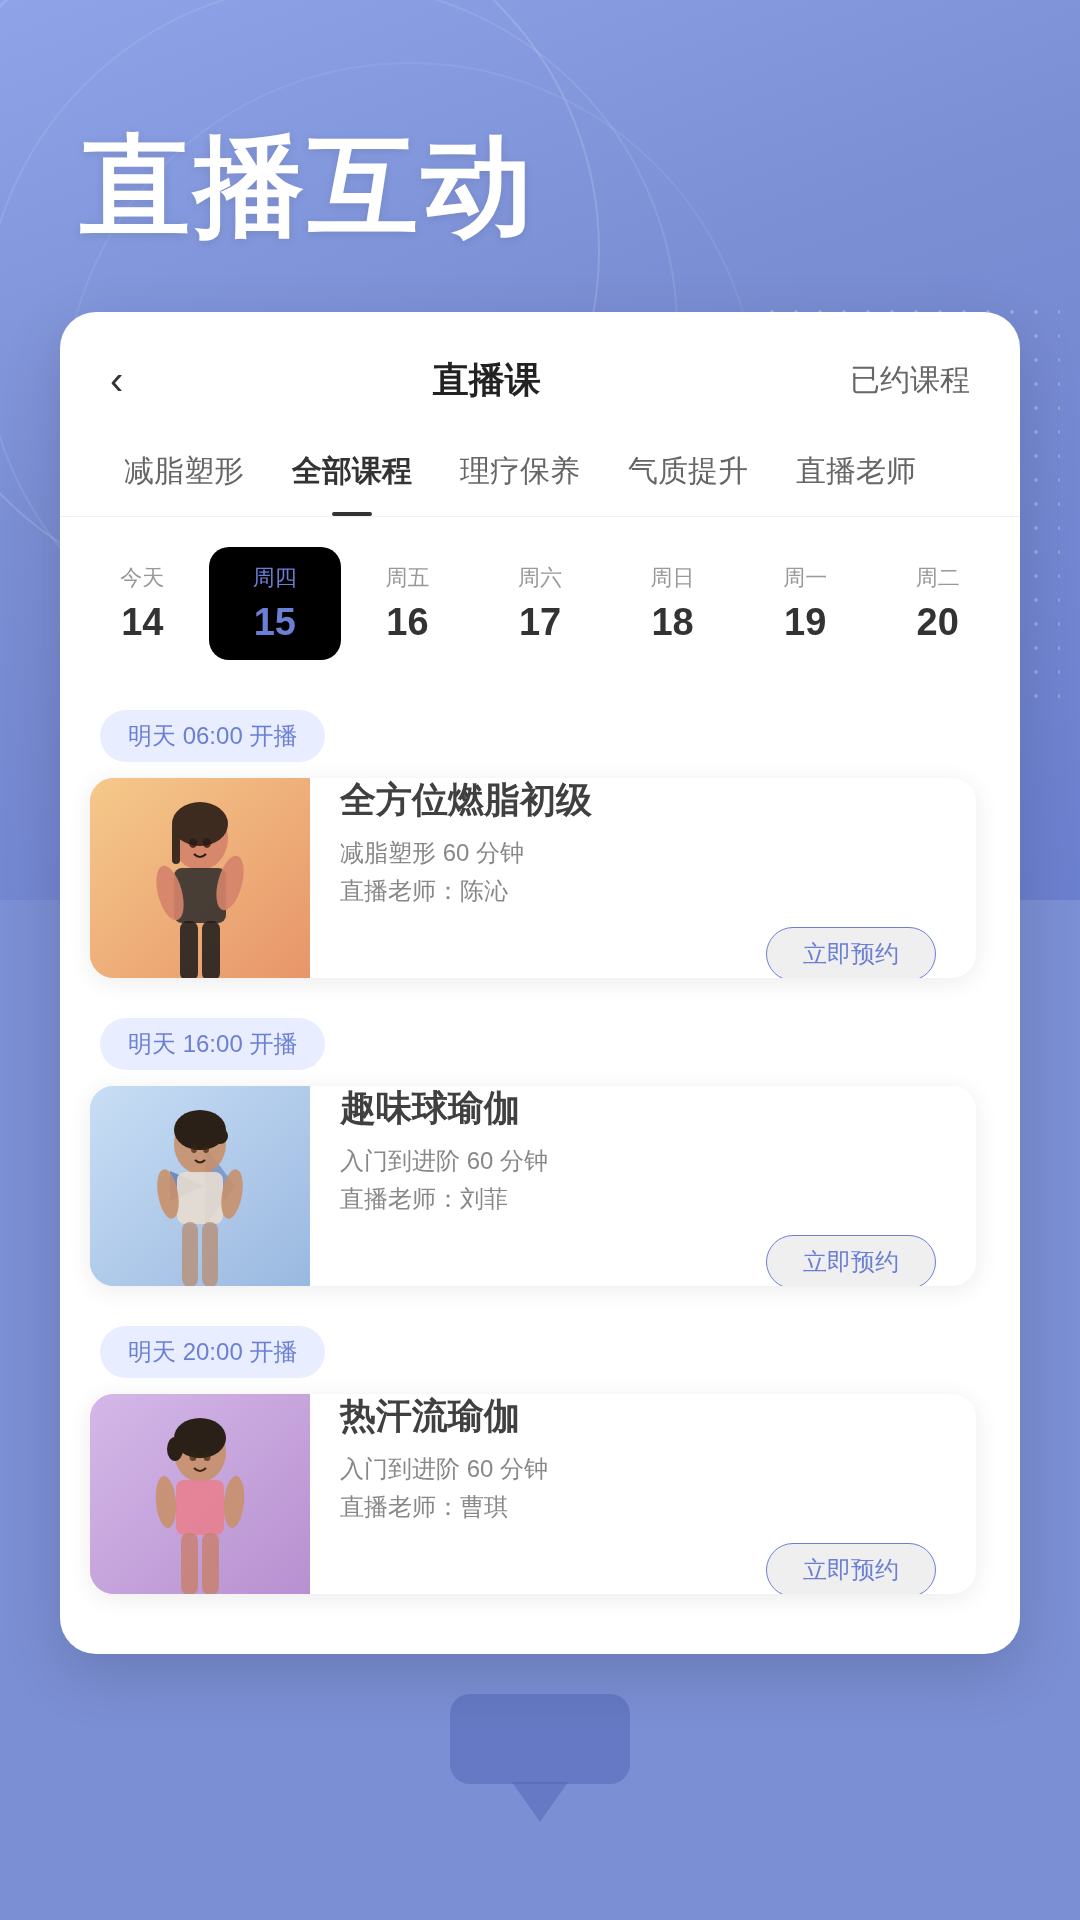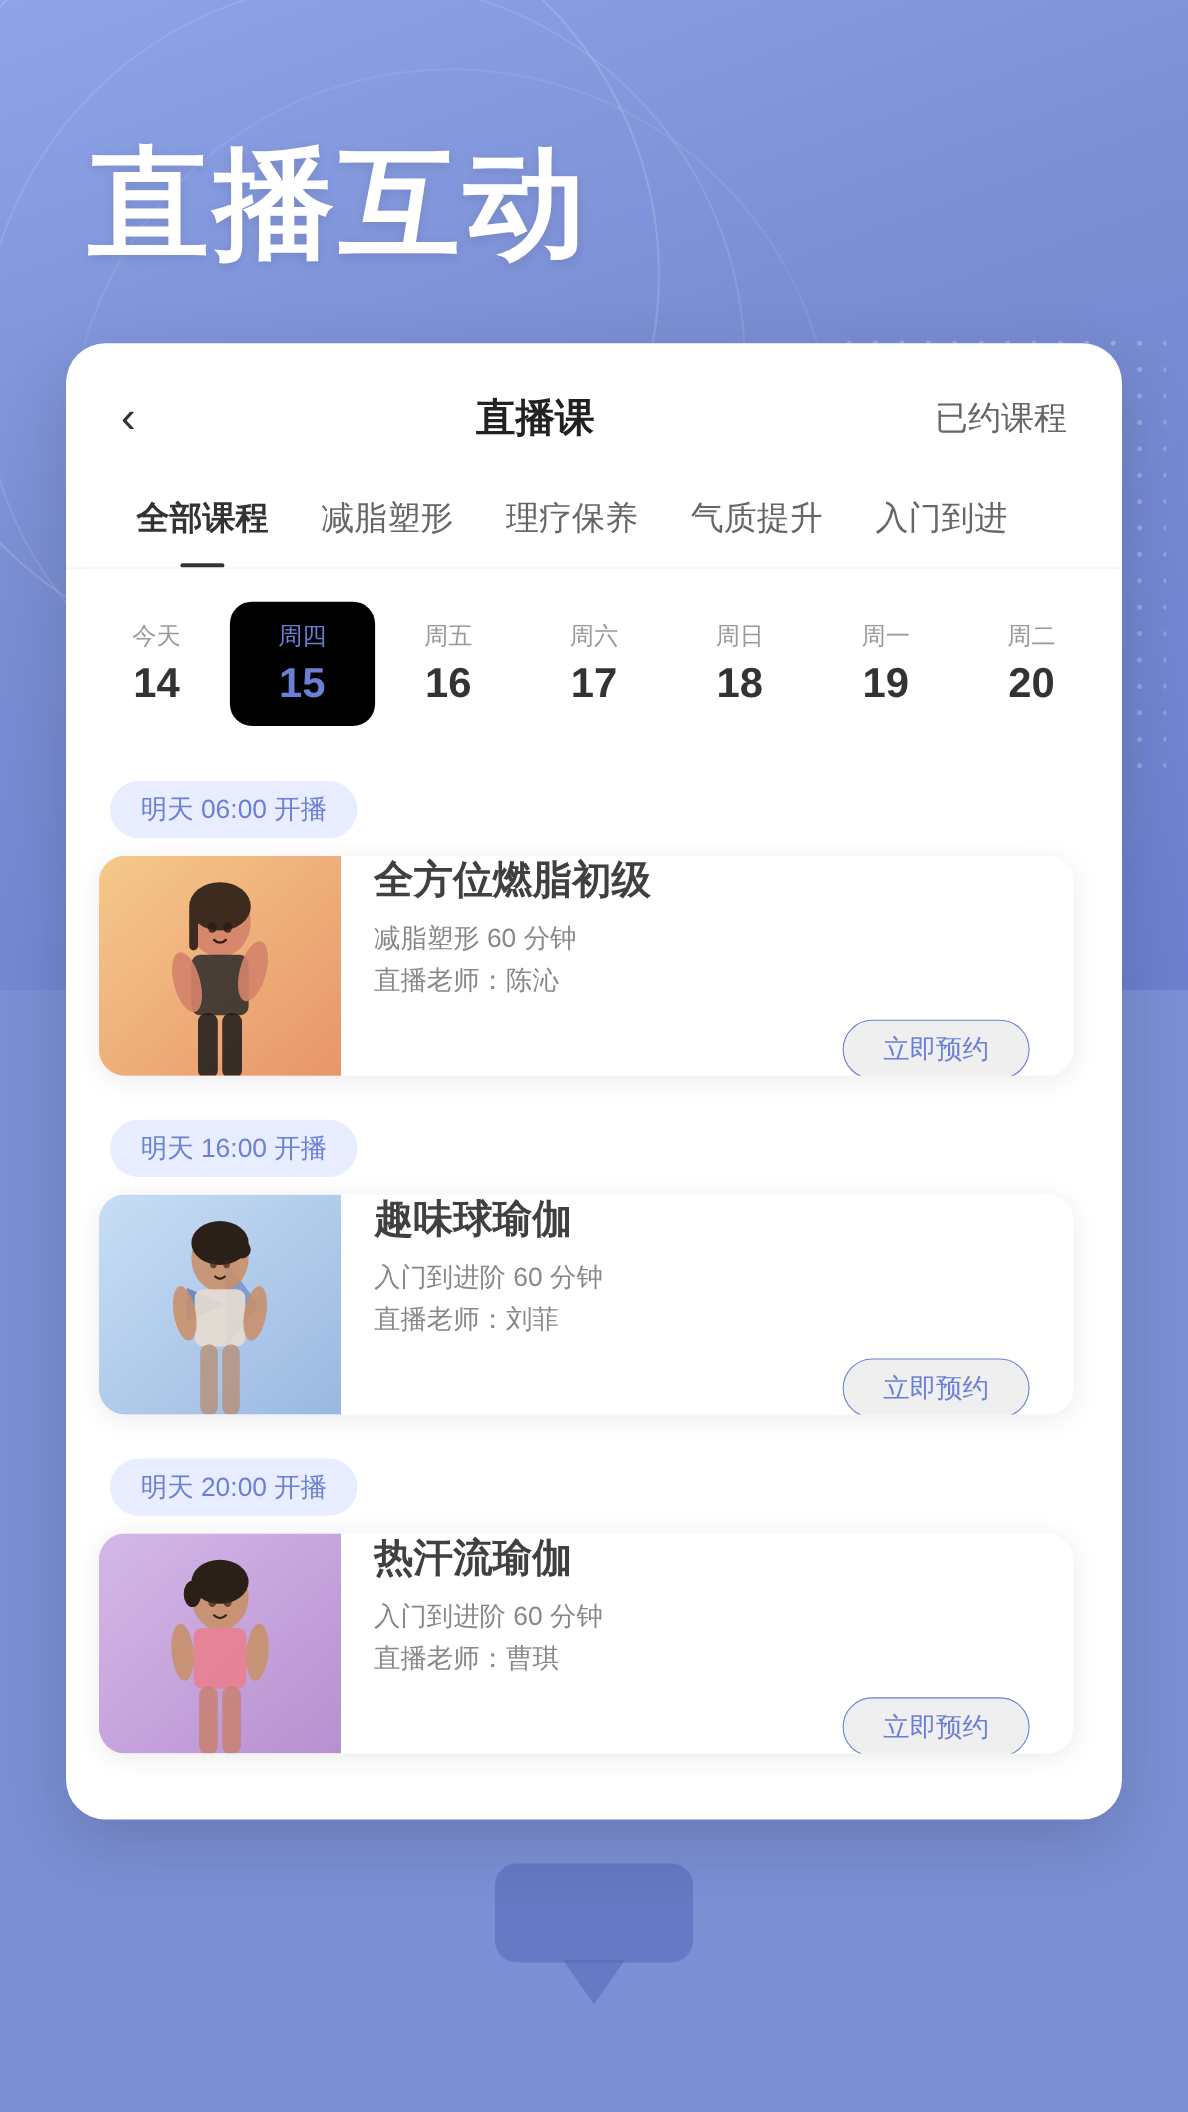--- a/index.html
+++ b/index.html
@@ -281,34 +281,34 @@
 
 <div class="card-container">
 
   <div class="top-nav">
     <span class="back-btn">‹</span>
     <span class="nav-title">直播课</span>
     <span class="nav-right">已约课程</span>
   </div>
 
   <div class="category-tabs">
+    <div class="tab-item">
+      <span>减脂塑形</span>
+    </div>
     <div class="tab-item active">
       <span>全部课程</span>
     </div>
     <div class="tab-item">
-      <span>减脂塑形</span>
-    </div>
-    <div class="tab-item">
       <span>理疗保养</span>
     </div>
     <div class="tab-item">
       <span>气质提升</span>
     </div>
     <div class="tab-item">
-      <span>入门到进</span>
+      <span>直播老师</span>
     </div>
   </div>
 
   <div class="date-row">
     <div class="date-item">
       <span class="date-day-label">今天</span>
       <span class="date-day-num">14</span>
     </div>
     <div class="date-item active">
       <span class="date-day-label">周四</span>

